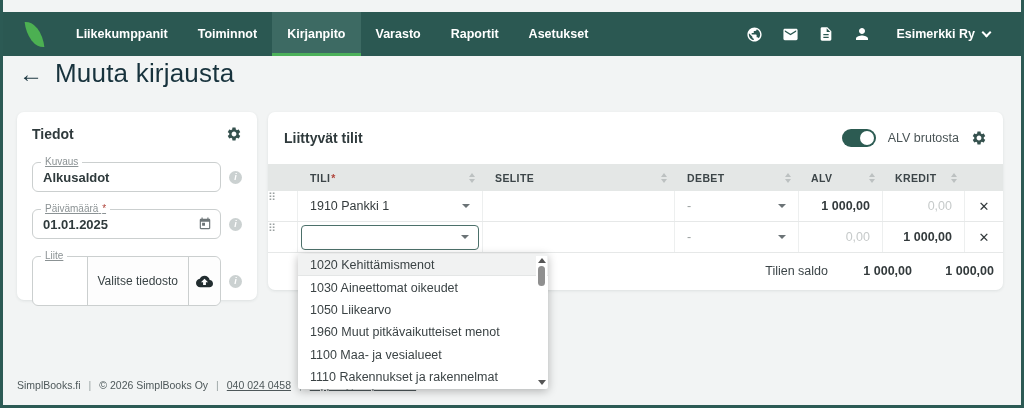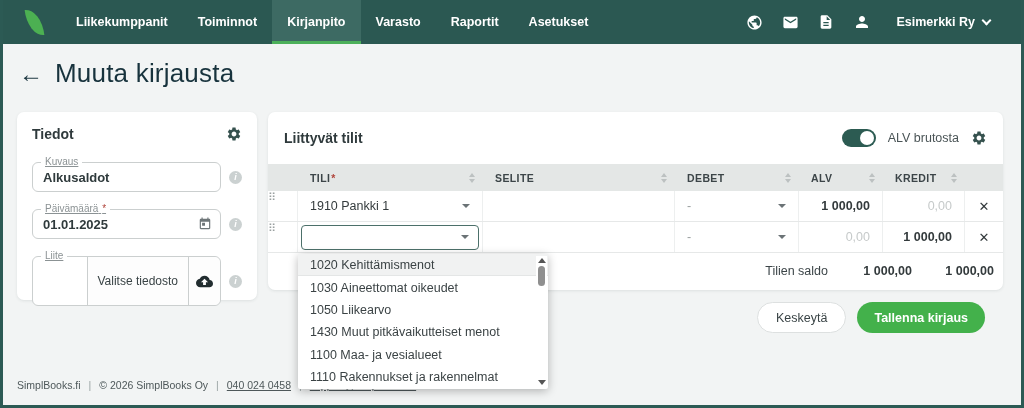--- a/index.html
+++ b/index.html
@@ -4,21 +4,21 @@
 <style>
   * { margin:0; padding:0; box-sizing:border-box; }
   html,body { width:1024px; height:408px; }
   body { font-family:"Liberation Sans", sans-serif; background:#e8eaea; }
 
   .page { position:relative; width:1024px; height:408px; background:#F2F4F4;
           border-left:3px solid #2C5A54; border-right:3px solid #2C5A54; border-bottom:3px solid #2C5A54;
           overflow:hidden; }
 
   
-  .topnav { position:absolute; top:0; left:-3px; right:-3px; height:44px; background:#2B5852;
+  .topnav { position:absolute; top:12px; left:-3px; right:-3px; height:44px; background:#2B5852;
             display:flex; align-items:stretch; color:#fff; }
   .logo-wrap { display:flex; align-items:center; padding:0 18px 0 26px; }
   .leaf { width:17px; height:27px; background:#4CB052; border-radius:0 100% 0 100%; transform:rotate(-6deg); }
   .tabs { display:flex; align-items:stretch; }
   .tab { display:flex; align-items:center; padding:0 15px; font-size:12.5px; font-weight:700;
          color:#fff; cursor:pointer; }
   .tab.active { background:#3D6A63; border-bottom:3px solid #4CB05A; padding-top:3px; }
   .nav-right { margin-left:auto; display:flex; align-items:center; gap:19px; padding-right:34px; }
   .nav-icon { display:flex; align-items:center; }
   .company { display:flex; align-items:center; gap:8px; font-size:12.5px; font-weight:700; margin-left:6px; }
@@ -329,40 +329,36 @@
       <div></div>
         <div></div>
         <div></div>
       <div class="sum-label">Tilien saldo</div>
       <div class="sum-num">1 000,00</div>
       <div class="sum-num">1 000,00</div>
       <div></div>
     </div>
   </div>
 
-  <div class="actions">
-    <div class="btn btn-cancel">Keskeytä</div>
-    <div class="btn btn-save">Tallenna kirjaus</div>
-  </div>
 
   <div class="footer">
     <span class="flink" style="text-decoration:none;">SimplBooks.fi</span>
     <span class="sep">|</span>
     <span>© 2026 SimplBooks Oy</span>
     <span class="sep">|</span>
     <span class="flink">040 024 0458</span>
     <span class="sep">|</span>
     <span class="flink">support@simplbooks.fi</span>
   </div>
 
   <div class="dropdown">
     <div class="opt hl">1020 Kehittämismenot</div>
     <div class="opt">1030 Aineettomat oikeudet</div>
     <div class="opt">1050 Liikearvo</div>
-    <div class="opt">1430 Muut pitkävaikutteiset menot</div>
+    <div class="opt">1960 Muut pitkävaikutteiset menot</div>
     <div class="opt">1100 Maa- ja vesialueet</div>
     <div class="opt">1110 Rakennukset ja rakennelmat</div>
     <div class="dd-scroll">
       <span class="dd-up"></span>
       <span class="dd-thumb"></span>
       <span class="dd-dn"></span>
     </div>
   </div>
 
 </div>

